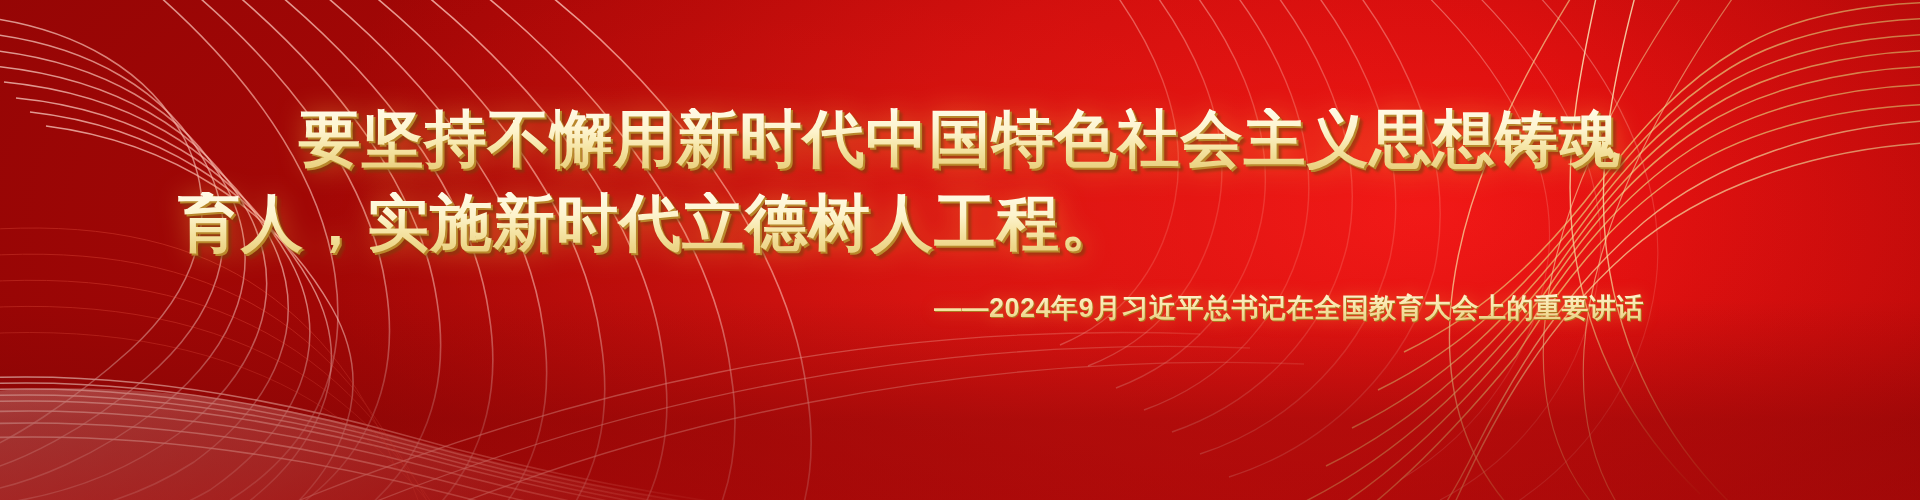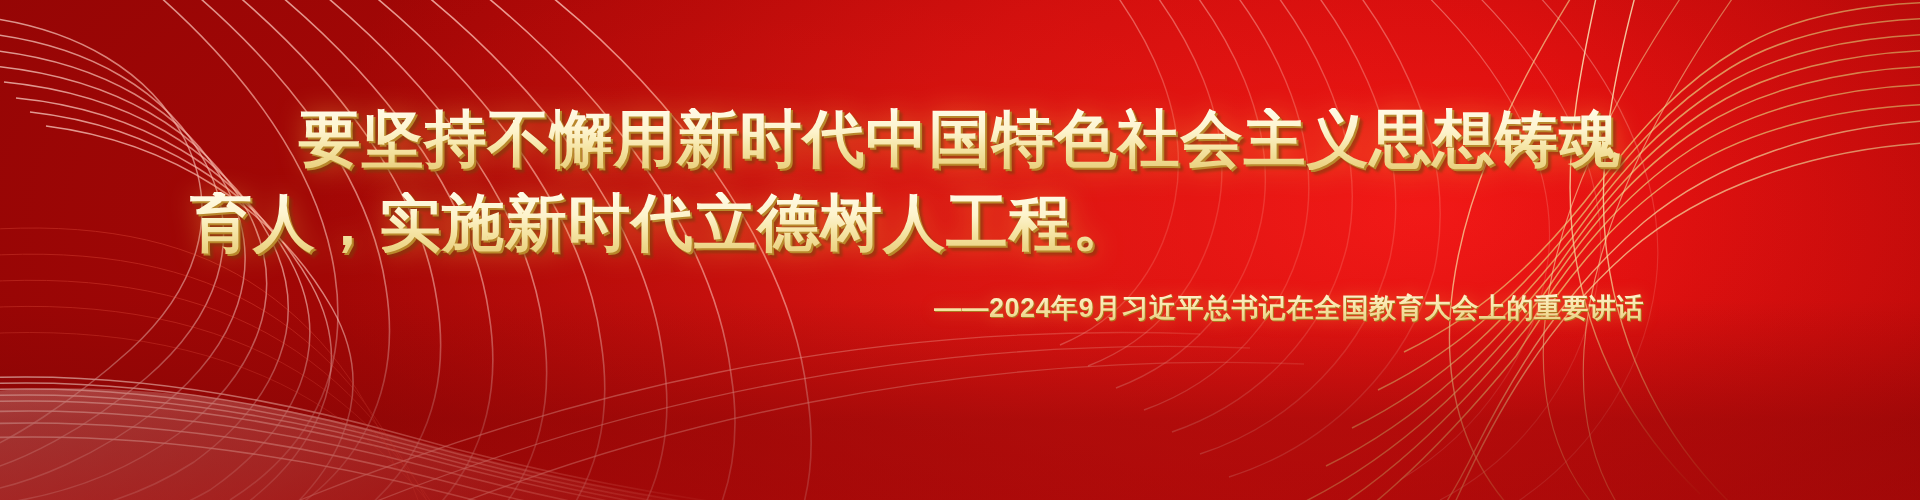--- a/index.html
+++ b/index.html
@@ -64,21 +64,21 @@
     -webkit-text-fill-color: transparent;
     filter:
       drop-shadow(2px 2px 0px #b8882c)
       drop-shadow(3px 3px 1px rgba(120,60,10,0.55))
       drop-shadow(0 0 14px rgba(255,190,70,0.35));
   }
   .line1 { top: 108px; }
   .line2 {
     top: 192px;
     text-align: left;
-    left: 190px;
+    left: 178px;
     right: auto;
   }
 
   .attribution {
     position: absolute;
     top: 290px;
     left: 0;
     right: 276px;
     text-align: right;
     font-size: 27px;

